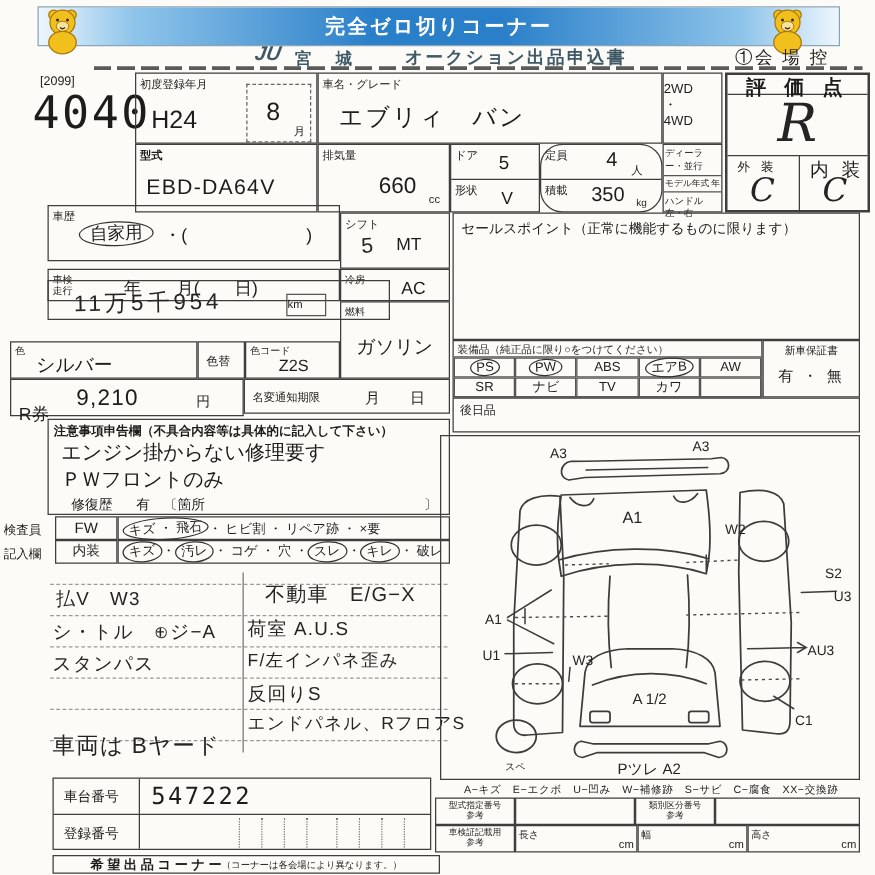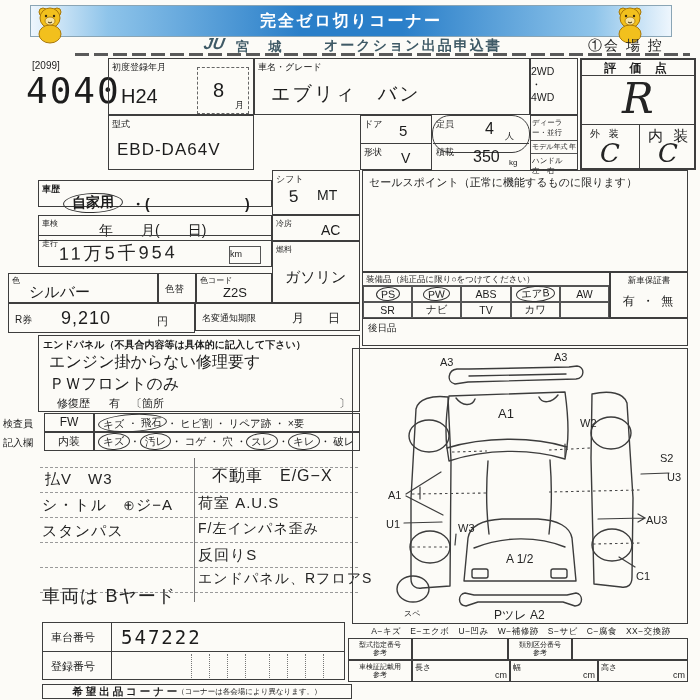--- a/index.html
+++ b/index.html
@@ -72,110 +72,115 @@
   <div class="b" style="left:254px;top:58px;width:276px;height:57px;">
     <span class="a lbl" style="left:3px;top:2px;">車名・グレード</span>
     <span class="a" style="left:16px;top:22px;font-size:19px;letter-spacing:2px;">エブリィ　バン</span>
   </div>
   <div class="b" style="left:530px;top:58px;width:48px;height:57px;font-size:10.5px;text-align:left;line-height:1.25;padding-top:6px;">
     <div>2WD</div>
     <div>・</div>
     <div>4WD</div>
   </div>
   <div class="b" style="left:580px;top:58px;width:116px;height:112px;border-width:2px;">
-    <div class="a" style="left:0;top:0;width:100%;height:15px;border-bottom:1.4px solid #3e3e3e;text-align:center;font-size:12px;font-weight:bold;letter-spacing:5px;">評 価 点</div>
+    <div class="a" style="left:0;top:0;width:100%;height:15px;border-bottom:1.4px solid #3e3e3e;text-align:center;font-size:16px;font-weight:bold;letter-spacing:5px;">評 価 点</div>
     <div class="a hw" style="left:40px;top:14px;font-size:42px;font-family:'DejaVu Serif',serif;font-style:italic;">R</div>
     <div class="a" style="left:0;top:64px;width:100%;border-top:1.4px solid #3e3e3e;height:0;"></div>
     <div class="a" style="left:57px;top:64px;height:46px;border-left:1.4px solid #3e3e3e;width:0;"></div>
     <span class="a" style="left:8px;top:67px;font-size:10px;letter-spacing:3px;">外 装</span>
     <span class="a" style="left:66px;top:67px;font-size:15px;letter-spacing:3px;">内 装</span>
     <span class="a hw" style="left:18px;top:78px;font-size:26px;font-family:'DejaVu Serif',serif;font-style:italic;">C</span>
     <span class="a hw" style="left:76px;top:78px;font-size:26px;font-family:'DejaVu Serif',serif;font-style:italic;">C</span>
   </div>
 
   <div class="b" style="left:108px;top:115px;width:146px;height:55px;">
-    <span class="a lbl" style="left:3px;top:2px;">型式</span>
+    <span class="a lbl" style="left:3px;top:2px;font-weight:bold;">型式</span>
     <span class="a" style="left:8px;top:24px;font-size:17px;letter-spacing:1px;">EBD-DA64V</span>
+  </div>
+  <div class="b" style="left:254px;top:115px;width:106px;height:55px;">
+    <span class="a lbl" style="left:3px;top:2px;">排気量</span>
+    <span class="a" style="left:48px;top:22px;font-size:18px;">660</span>
+    <span class="a" style="left:88px;top:38px;font-size:9px;">cc</span>
   </div>
   <div class="b" style="left:360px;top:115px;width:72px;height:55px;">
     <div class="a" style="left:0;top:27px;width:100%;border-top:1.2px solid #3e3e3e;"></div>
     <span class="a lbl" style="left:3px;top:2px;">ドア</span>
     <span class="a" style="left:38px;top:6px;font-size:15px;">5</span>
     <span class="a lbl" style="left:3px;top:30px;">形状</span>
     <span class="a" style="left:40px;top:34px;font-size:14px;">V</span>
   </div>
-  <div class="b" style="left:432px;top:115px;width:98px;height:38px;border-radius:18px;">
+  <div class="b" style="left:432px;top:115px;width:98px;height:55px;border-radius:18px;">
     <div class="a" style="left:0;top:27px;width:100%;border-top:1.2px solid #3e3e3e;"></div>
     <span class="a lbl" style="left:3px;top:2px;">定員</span>
     <span class="a" style="left:52px;top:4px;font-size:16px;">4</span>
     <span class="a" style="left:72px;top:14px;font-size:9px;">人</span>
     <span class="a lbl" style="left:3px;top:30px;">積載</span>
     <span class="a" style="left:40px;top:32px;font-size:16px;">350</span>
     <span class="a" style="left:76px;top:42px;font-size:8px;">kg</span>
   </div>
   <div class="b" style="left:530px;top:115px;width:48px;height:55px;">
     <div style="font-size:7.5px;border-bottom:1px solid #555;padding:2px 1px;">ディーラー・並行</div>
     <div style="font-size:7px;border-bottom:1px solid #555;padding:1px;">
       <span>モデル年式</span>
       <span style="float:right;">年</span>
     </div>
     <div style="font-size:7.5px;padding:2px 1px;">ハンドル 左・右</div>
   </div>
 
-  <div class="b" style="left:38px;top:180px;width:234px;height:27px;font-weight:bold;">
+  <div class="b" style="left:38px;top:164px;width:234px;height:45px;">
     <span class="a lbl" style="left:3px;top:2px;">車歴</span>
     <span class="a oval" style="left:24px;top:12px;font-size:14px;">自家用</span>
     <span class="a" style="left:92px;top:15px;font-size:14px;">・(</span>
     <span class="a" style="left:206px;top:15px;font-size:14px;">)</span>
   </div>
   <div class="b" style="left:272px;top:170px;width:88px;height:45px;">
     <span class="a lbl" style="left:3px;top:2px;">シフト</span>
     <span class="a hw" style="left:16px;top:16px;font-size:17px;transform:rotate(-4deg);">5</span>
     <span class="a" style="left:44px;top:16px;font-size:14px;">MT</span>
   </div>
   <div class="b" style="left:38px;top:215px;width:234px;height:26px;">
     <span class="a lbl" style="left:3px;top:2px;font-size:8px;">車検</span>
     <span class="a" style="left:60px;top:6px;font-size:14px;">年　　月(　　日)</span>
   </div>
   <div class="b" style="left:272px;top:215px;width:88px;height:26px;">
     <span class="a lbl" style="left:3px;top:2px;font-size:8px;">冷房</span>
     <span class="a" style="left:48px;top:6px;font-size:14px;">AC</span>
   </div>
-  <div class="b" style="left:38px;top:235px;width:234px;height:32px;padding-left:35px;">
+  <div class="b" style="left:38px;top:224px;width:274px;height:32px;padding-left:35px;">
     <span class="a lbl" style="left:3px;top:2px;font-size:8px;">走行</span>
     <span class="a hw" style="left:20px;top:5px;font-size:18px;letter-spacing:3px;transform:rotate(-1deg);">11万5千954</span>
     <span class="a" style="left:190px;top:10px;width:30px;height:16px;border:1.2px solid #555;text-align:left;font-size:9px;line-height:15px;">km</span>
   </div>
   <div class="b" style="left:272px;top:241px;width:88px;height:62px;">
     <span class="a lbl" style="left:3px;top:2px;font-size:8px;">燃料</span>
     <span class="a" style="left:12px;top:26px;font-size:15px;">ガソリン</span>
   </div>
   <div class="b" style="left:8px;top:273px;width:150px;height:30px;">
     <span class="a lbl" style="left:3px;top:1px;font-size:8px;">色</span>
     <span class="a" style="left:20px;top:9px;font-size:15px;">シルバー</span>
   </div>
   <div class="b" style="left:158px;top:273px;width:38px;height:30px;">
     <span class="a" style="left:6px;top:9px;font-size:9.5px;">色替</span>
   </div>
   <div class="b" style="left:196px;top:273px;width:76px;height:30px;">
     <span class="a lbl" style="left:3px;top:1px;font-size:8px;">色コード</span>
     <span class="a" style="left:26px;top:11px;font-size:13px;">Z2S</span>
   </div>
   <div class="b" style="left:8px;top:303px;width:187px;height:30px;">
-    <span class="a" style="left:6px;top:9px;font-size:10px;">R券</span>
+    <span class="a" style="left:6px;top:19px;font-size:14px;">R券</span>
     <span class="a" style="left:52px;top:4px;font-size:18px;letter-spacing:1px;">9,210</span>
     <span class="a" style="left:148px;top:10px;font-size:11px;">円</span>
   </div>
   <div class="b" style="left:195px;top:303px;width:165px;height:28px;">
     <span class="a" style="left:6px;top:8px;font-size:9px;">名変通知期限</span>
     <span class="a" style="left:96px;top:6px;font-size:12px;">月　　日</span>
   </div>
 
   <div class="b" style="left:38px;top:335px;width:322px;height:77px;">
-    <div class="a" style="left:4px;top:2px;font-size:10px;font-weight:bold;">エンドパネル（不具合内容等は具体的に記入して下さい）</div>
+    <div class="a" style="left:4px;top:2px;font-size:10px;font-weight:bold;">注意事項申告欄（不具合内容等は具体的に記入して下さい）</div>
     <div class="a" style="left:10px;top:16px;font-size:16px;">エンジン掛からない修理要す</div>
     <div class="a" style="left:10px;top:38px;font-size:16px;">ＰＷフロントのみ</div>
     <span class="a" style="left:18px;top:60px;font-size:11px;">修復歴</span>
     <span class="a" style="left:70px;top:60px;font-size:11px;">有</span>
     <span class="a" style="left:92px;top:60px;font-size:11px;">〔箇所</span>
     <span class="a" style="left:300px;top:60px;font-size:11px;">〕</span>
   </div>
 
   <span class="a" style="left:3px;top:417px;font-size:10px;">検査員</span>
   <div class="b" style="left:44px;top:413px;width:50px;height:19px;text-align:center;font-size:12px;line-height:16px;">FW</div>

